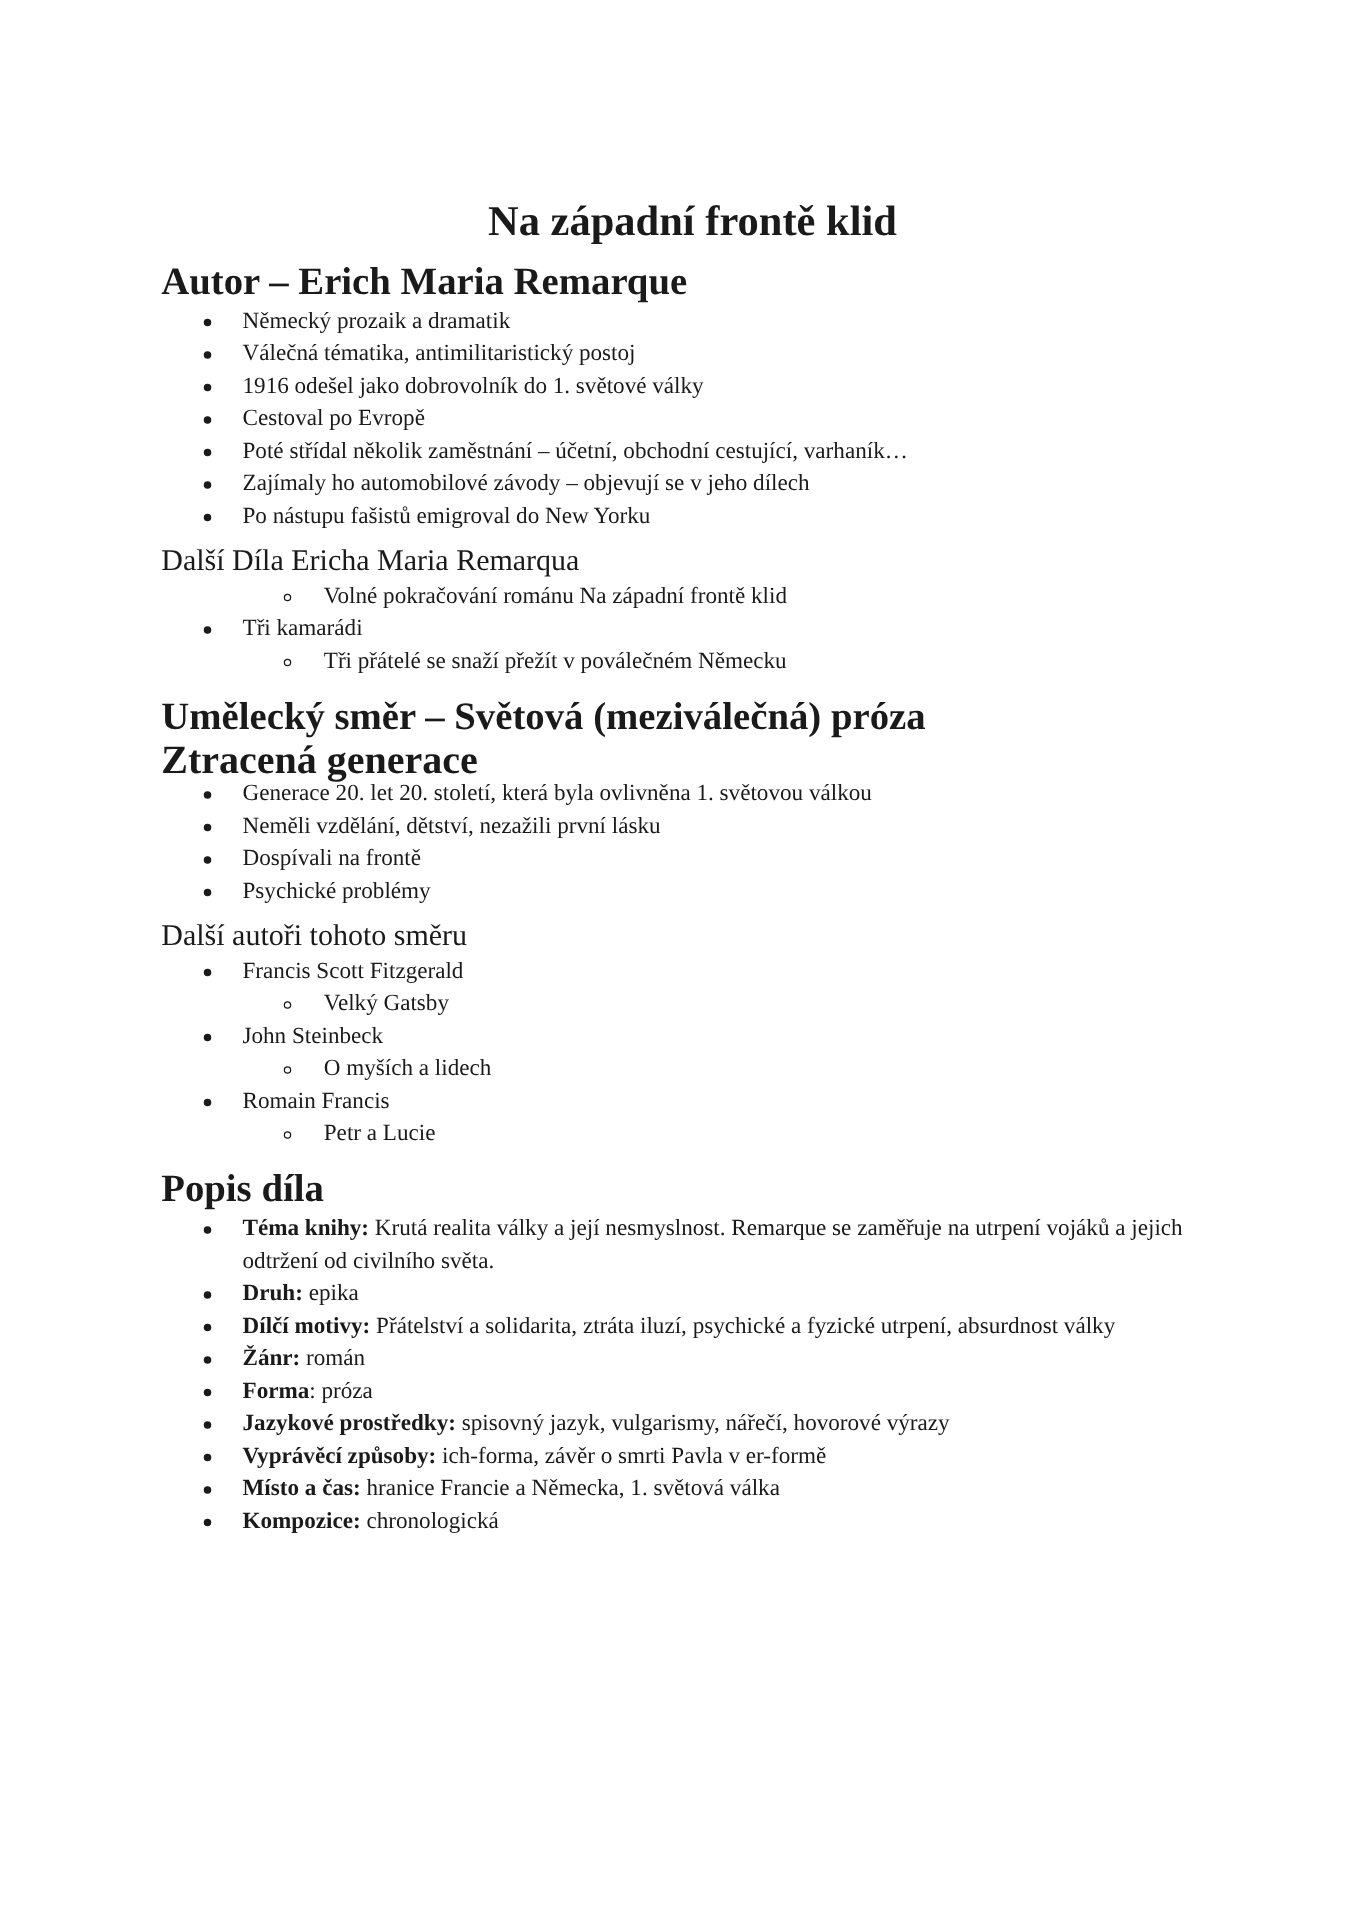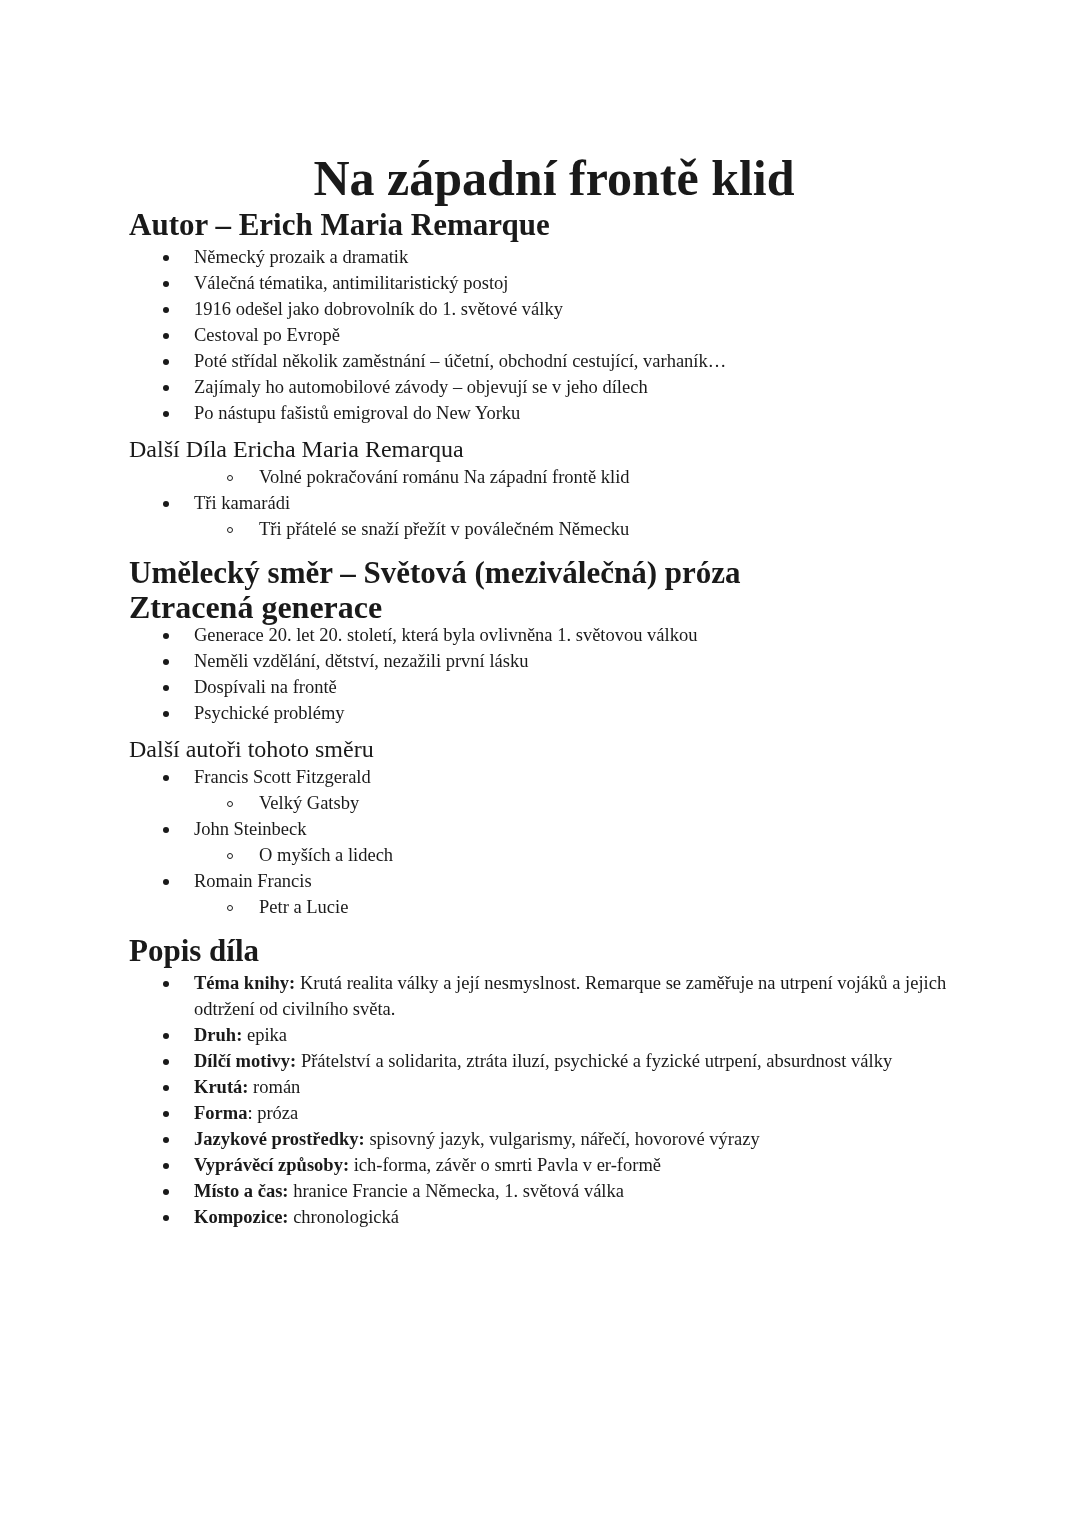--- a/index.html
+++ b/index.html
@@ -3,21 +3,21 @@
 <meta charset="utf-8">
 <style>
   html, body { margin: 0; padding: 0; background: #ffffff; }
   body {
     width: 1080px; height: 1527px; position: relative; overflow: hidden;
     font-family: "Liberation Serif", "DejaVu Serif", serif;
     color: #1a1a1a;
   }
   .page { position: absolute; left: 129px; top: 150px; width: 840px; }
   .title {
-    font-weight: bold; font-size: 50px; line-height: 56px;
+    font-weight: bold; font-size: 34px; line-height: 56px;
     text-align: center; margin: 0; padding-left: 10px;
   }
   .h1 { font-weight: bold; font-size: 31px; line-height: 38px; margin: 0; }
   .h2 { font-weight: bold; font-size: 32px; line-height: 30px; margin: 0; }
   .h3 { font-weight: normal; font-size: 24px; line-height: 30px; margin: 0; }
   ul { list-style: none; margin: 0; padding: 0; }
   li { position: relative; font-size: 18.5px; line-height: 26px; }
   li.l1 { padding-left: 65px; }
   li.l1::before {
     content: ""; position: absolute; left: 34px; top: 11px;
@@ -77,20 +77,20 @@
     <li class="l1">Romain Francis</li>
     <li class="l2">Petr a Lucie</li>
   </ul>
 
   <div class="gap-m"></div>
   <h2 class="h1">Popis díla</h2>
   <ul>
     <li class="l1"><span class="b">Téma knihy:</span><span> Krutá realita války a její nesmyslnost. Remarque se zaměřuje na utrpení vojáků a jejich odtržení od civilního světa.</span></li>
     <li class="l1"><span class="b">Druh:</span><span> epika</span></li>
     <li class="l1"><span class="b">Dílčí motivy:</span><span> Přátelství a solidarita, ztráta iluzí, psychické a fyzické utrpení, absurdnost války</span></li>
-    <li class="l1"><span class="b">Krutá:</span><span> román</span></li>
+    <li class="l1"><span class="b">Žánr:</span><span> román</span></li>
     <li class="l1"><span class="b">Forma</span><span>: próza</span></li>
     <li class="l1"><span class="b">Jazykové prostředky:</span><span> spisovný jazyk, vulgarismy, nářečí, hovorové výrazy</span></li>
     <li class="l1"><span class="b">Vyprávěcí způsoby:</span><span> ich-forma, závěr o smrti Pavla v er-formě</span></li>
     <li class="l1"><span class="b">Místo a čas:</span><span> hranice Francie a Německa, 1. světová válka</span></li>
     <li class="l1"><span class="b">Kompozice:</span><span> chronologická</span></li>
   </ul>
 </div>
 
 </body></html>

